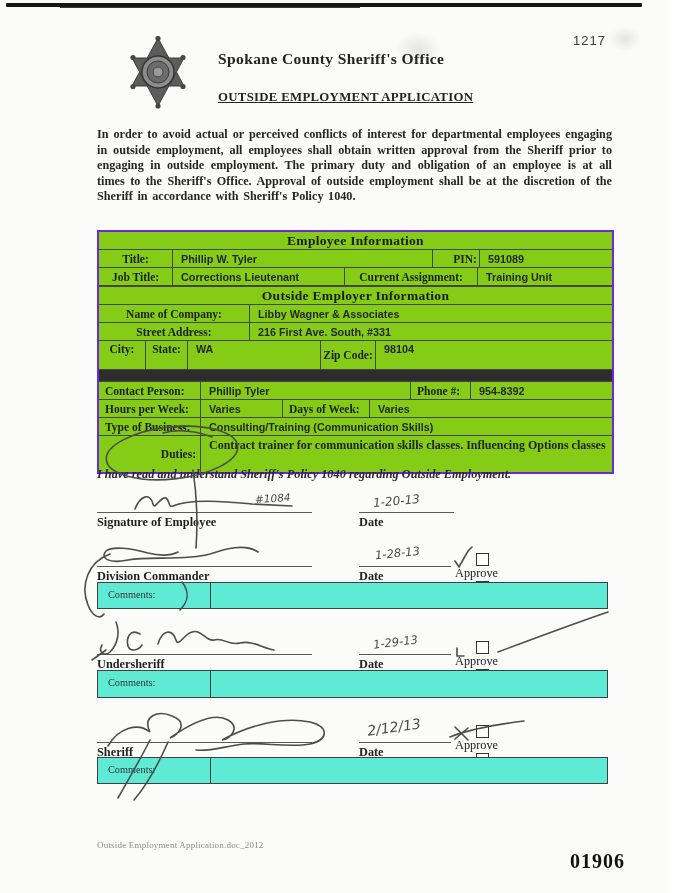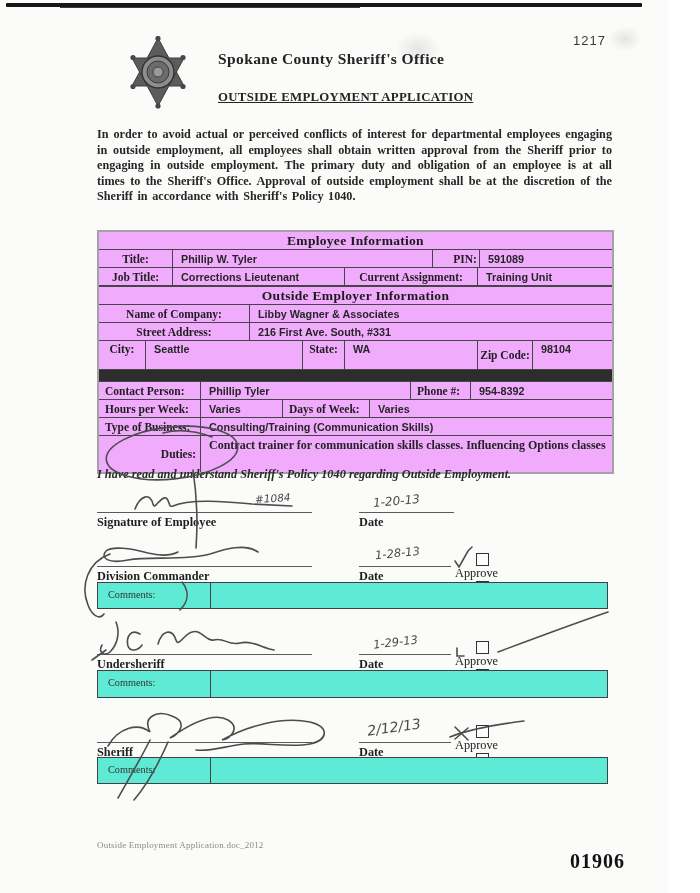--- a/index.html
+++ b/index.html
@@ -16,21 +16,21 @@
   .smudge { position:absolute; border-radius:50%; background:radial-gradient(ellipse at center, rgba(110,110,110,0.16), rgba(110,110,110,0) 70%); }
 
   .pagenum { position:absolute; top:33px; left:573px; font-family:"Liberation Sans",sans-serif; font-size:13px; color:#3a3a3a; letter-spacing:1px; }
 
   .agency { position:absolute; top:50px; left:218px; font-size:15.5px; font-weight:bold; color:#242424; letter-spacing:0.4px; }
   .formtitle { position:absolute; top:90px; left:218px; font-size:12.8px; font-weight:bold; color:#242424; letter-spacing:0.3px; text-decoration:underline; }
 
   .intro { position:absolute; top:127px; left:97px; width:515px; font-size:12.2px; line-height:15.5px; font-weight:bold; text-align:justify; color:#262626; word-spacing:1.5px; }
 
   
-  .ftable { position:absolute; left:97px; top:230px; width:513px; border:2px solid #a3a3a3; box-sizing:content-box; background:#f0abfc; }
+  .ftable { position:absolute; left:97px; top:230px; width:513px; border:2px solid #6d28d9; box-sizing:content-box; background:#84cc16; }
   .frow { display:flex; border-top:1.5px solid #454545; }
   .frow:first-child { border-top:none; }
   .fcell { border-left:1.5px solid #454545; box-sizing:border-box; overflow:hidden; display:flex; align-items:center; }
   .fcell:first-child { border-left:none; }
   .flabel { font-weight:bold; font-size:11.5px; color:#1e1e1e; }
   .c { justify-content:center; text-align:center; }
   .lp { padding-left:6px; }
   .fvalue { font-family:"Liberation Sans",sans-serif; font-weight:bold; font-size:10.8px; color:#262626; padding-left:8px; }
   .fsec { font-weight:bold; font-size:13.5px; letter-spacing:0.3px; color:#1b1b1b; justify-content:center; }
   .fdark { background:#2d2d2d; height:11px; }
@@ -115,21 +115,20 @@
     <div class="frow" style="height:17px;">
       <div class="fcell flabel c" style="width:150px;">Name of Company:</div>
       <div class="fcell fvalue" style="width:363px;">Libby Wagner &amp; Associates</div>
     </div>
     <div class="frow" style="height:17px;">
       <div class="fcell flabel c" style="width:150px;">Street Address:</div>
       <div class="fcell fvalue" style="width:363px;">216 First Ave. South, #331</div>
     </div>
     <div class="frow" style="height:28px;">
       <div class="fcell flabel c topalign" style="width:46px;">City:</div>
-      <div class="fcell fvalue topalign" style="width:157px;">Seattle</div>
       <div class="fcell flabel c topalign" style="width:42px;">State:</div>
       <div class="fcell fvalue topalign" style="width:133px;">WA</div>
       <div class="fcell flabel c" style="width:55px; line-height:13px;">Zip Code:</div>
       <div class="fcell fvalue topalign" style="width:80px;">98104</div>
     </div>
     <div class="frow fdark"></div>
     <div class="frow" style="height:17px;">
       <div class="fcell flabel lp" style="width:101px;">Contact Person:</div>
       <div class="fcell fvalue" style="width:210px;">Phillip Tyler</div>
       <div class="fcell flabel lp" style="width:60px;">Phone #:</div>

